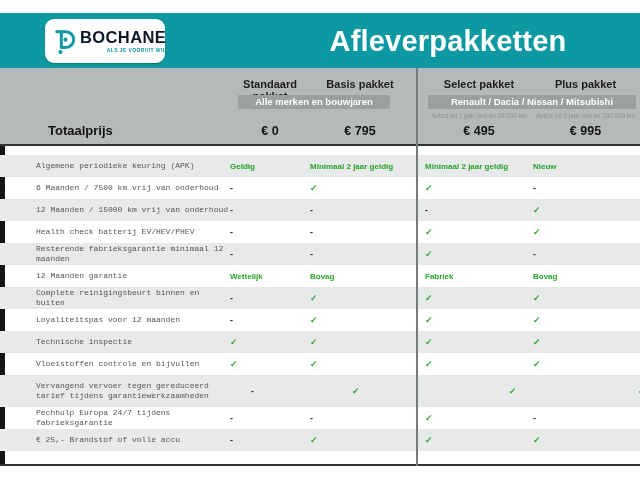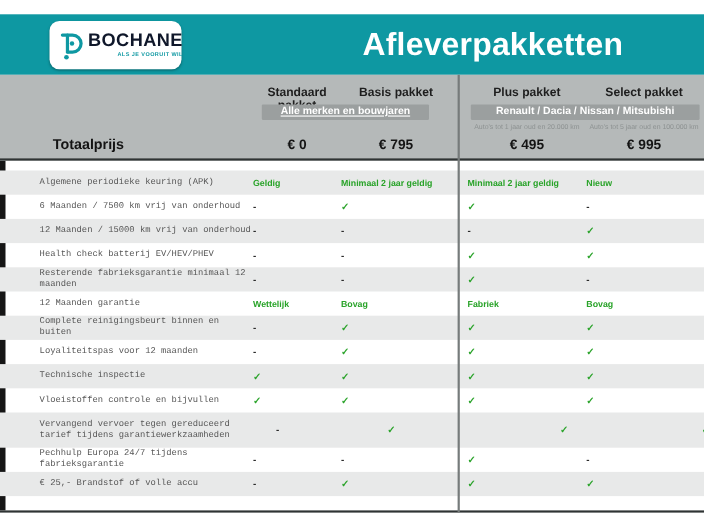--- a/index.html
+++ b/index.html
@@ -21,21 +21,21 @@
   
   .band{position:absolute;top:68px;left:0;width:640px;height:76px;background:#b5b9b9;
         border-bottom:2px solid #2f3434;}
   .bgrid{position:absolute;left:0;width:640px;display:grid;
          grid-template-columns:230px 80px 100px 15px 108px 105px;}
   .hdr-row{top:10px;}
   .hdr-cell{text-align:center;font-size:11px;font-weight:700;color:#1e1e1e;}
   .badge-row{top:27px;}
   .badge{background:#9b9f9f;color:#ffffff;font-size:9.5px;font-weight:700;text-align:center;
          height:14px;line-height:14px;border-radius:1px;}
-  .badge-left{grid-column:2/4;margin:0 20px 0 8px;text-decoration:underline;}
+  .badge-left{grid-column:2/4;margin:0 20px 0 8px;}
   .badge-right{grid-column:5/7;margin:0 2px 0 3px;}
   .note-row{top:44px;}
   .note{text-align:center;font-size:6.3px;color:#8d9292;}
   .note-1{grid-column:5;}
   .note-2{grid-column:6;}
   .total-row{top:55px;align-items:center;}
   .total-label{grid-column:1;padding-left:48px;font-size:13px;font-weight:700;color:#141414;}
   .total-val{text-align:center;font-size:12.5px;font-weight:700;color:#141414;}
   .tv0{grid-column:2;} .tv1{grid-column:3;} .tv2{grid-column:5;} .tv3{grid-column:6;}
 
@@ -79,22 +79,22 @@
 
   <div class="title">Afleverpakketten</div>
 
   <div class="band">
 
     <div class="bgrid hdr-row">
       <div></div>
       <div class="hdr-cell">Standaard pakket</div>
       <div class="hdr-cell">Basis pakket</div>
       <div></div>
+      <div class="hdr-cell">Select pakket</div>
       <div class="hdr-cell">Plus pakket</div>
-      <div class="hdr-cell">Select pakket</div>
     </div>
 
     <div class="bgrid badge-row">
       <div></div>
       <div class="badge badge-left">Alle merken en bouwjaren</div>
       <div class="badge badge-right">Renault / Dacia / Nissan / Mitsubishi</div>
     </div>
 
     <div class="bgrid note-row">
       <div></div>

